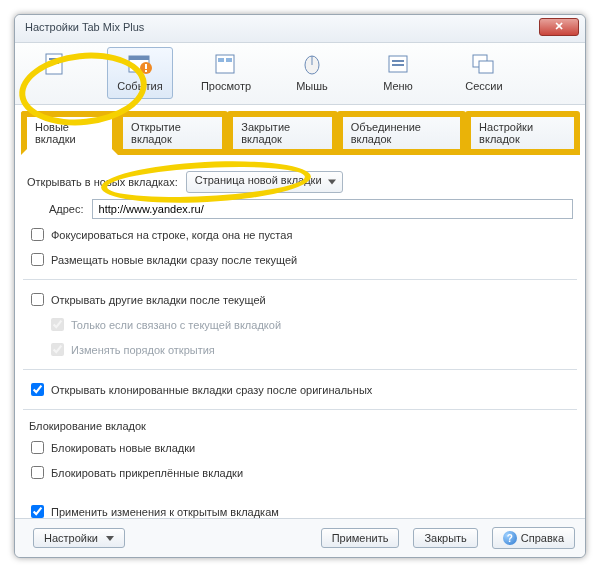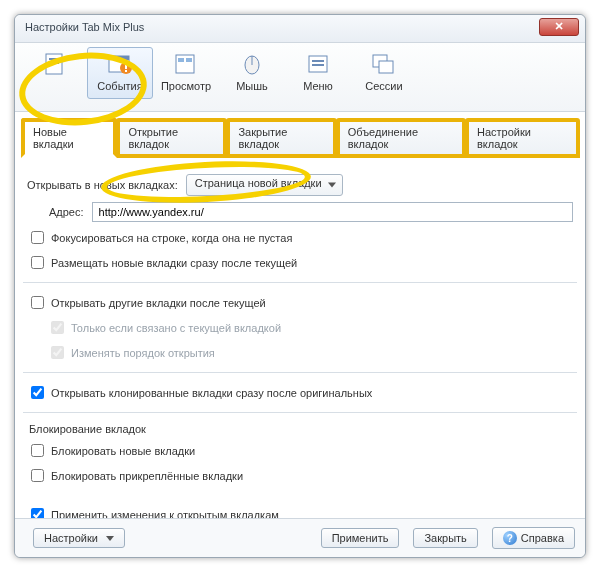--- a/index.html
+++ b/index.html
@@ -39,22 +39,22 @@
     width: 40px; height: 18px;
     background: linear-gradient(#e7a19a,#c9453b);
     border: 1px solid #93322b;
     border-radius: 3px;
     display: flex; align-items: center; justify-content: center;
     color:#fff; font-weight: bold; font-size: 11px;
     cursor: pointer;
   }
   .toolbar {
     display: flex;
-    gap: 0;
-    padding: 4px 6px 12px 6px;
+    gap: 20px;
+    padding: 4px 6px 5px 6px;
     border-bottom: 1px solid #cfd7df;
     background: linear-gradient(#fdfefe,#f2f5f8);
   }
   .tool-btn {
     display:flex; flex-direction:column; align-items:center;
     width: 66px; padding: 4px 2px 6px 2px;
     border: 1px solid transparent;
     border-radius: 3px;
     cursor: pointer;
     color:#333;
@@ -64,21 +64,21 @@
     background: linear-gradient(#f3f8ff,#dde9f7);
   }
   .tool-btn .icon { margin-bottom: 2px; }
   .sub-tabs {
     display: flex;
     padding: 6px 6px 0 6px;
     align-items: flex-end;
   }
   .sub-tab {
     padding: 4px 8px;
-    border: 4px solid #eab308;
+    border: 6px solid #eab308;
     background: linear-gradient(#f8fafc,#eef2f6);
     margin-right: -1px;
     cursor: pointer;
     color:#333;
     position: relative;
     border-radius: 3px 3px 0 0;
   }
   .sub-tab.active {
     background:#fff;
     border-bottom-color:#fff;

